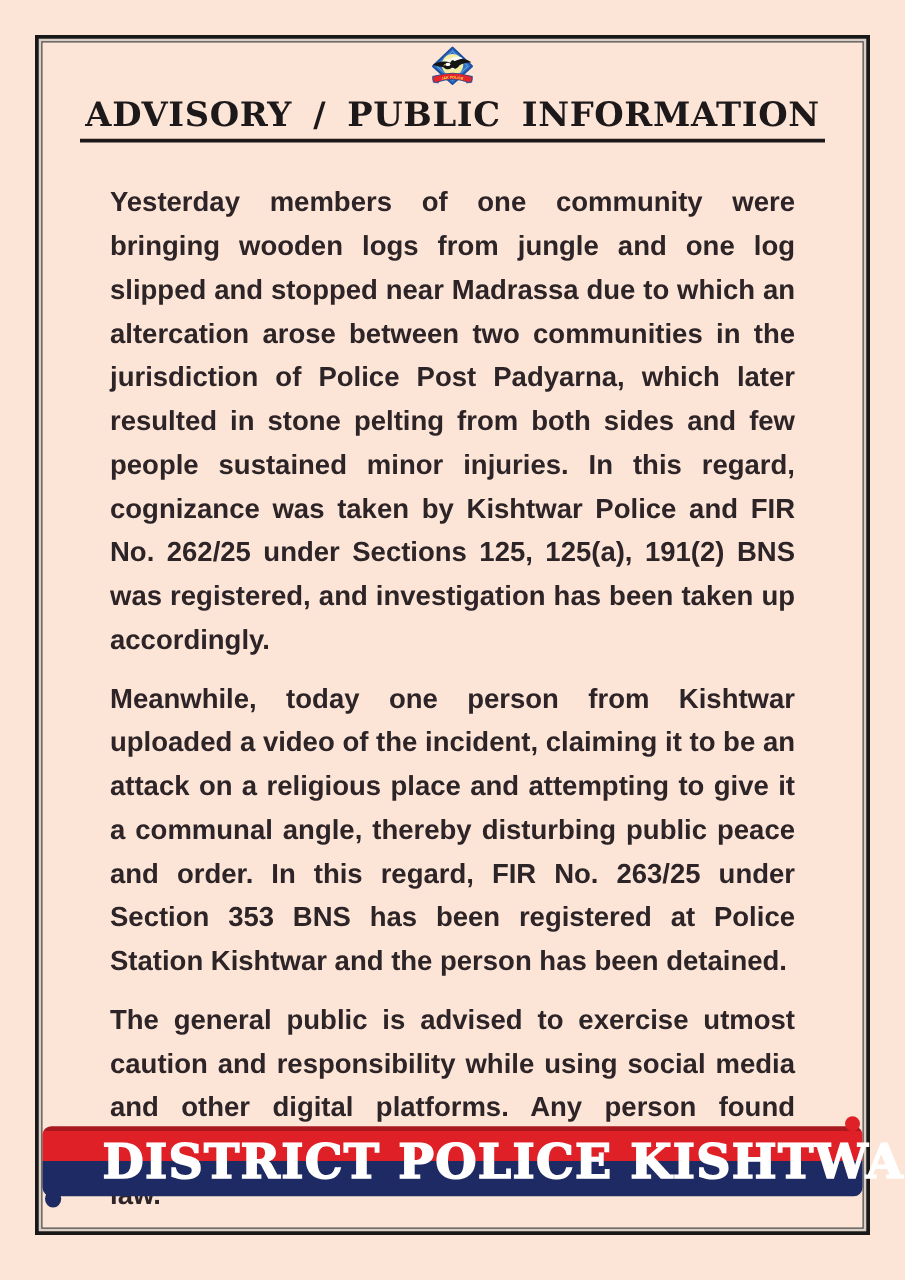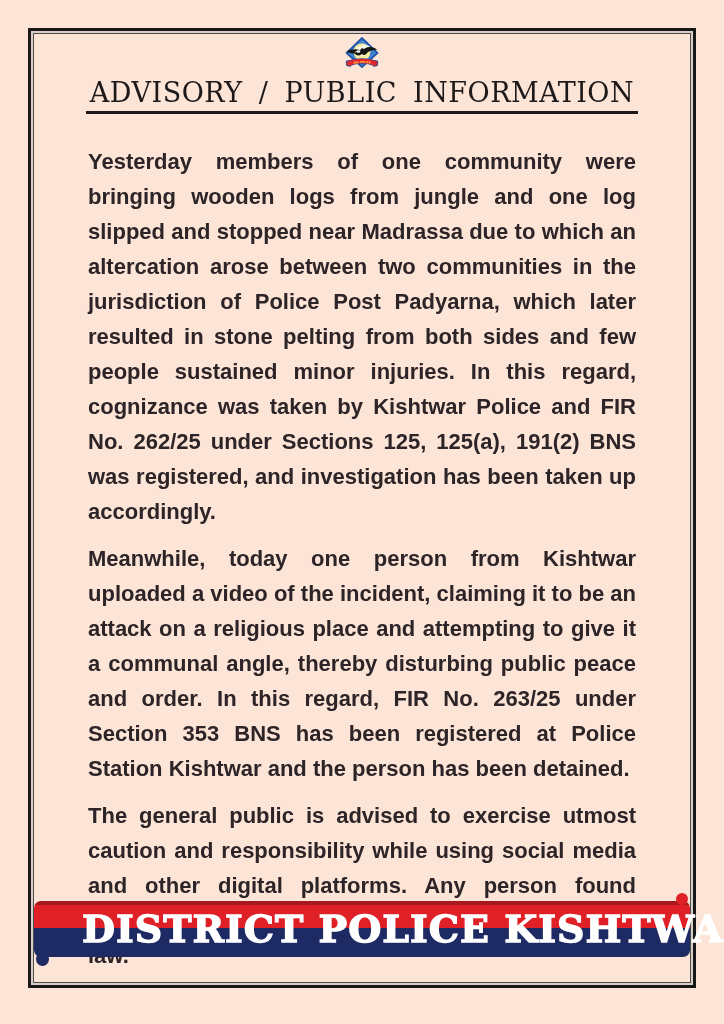--- a/index.html
+++ b/index.html
@@ -27,21 +27,21 @@
     align-items: center;
   }
   .logo {
     margin-top: 6px;
     width: 128px;
     height: 120px;
   }
   .title {
     margin-top: 8px;
     font-family: "DejaVu Serif", "Liberation Serif", serif;
-    font-weight: normal;
+    font-weight: bold;
     font-size: 27px;
     letter-spacing: 0.5px;
     word-spacing: 7px;
     color: #1d191a;
     border-bottom: 3px solid #1d191a;
     padding: 0 4px 3px 4px;
     white-space: nowrap;
     text-align: center;
   }
   .body-text {

